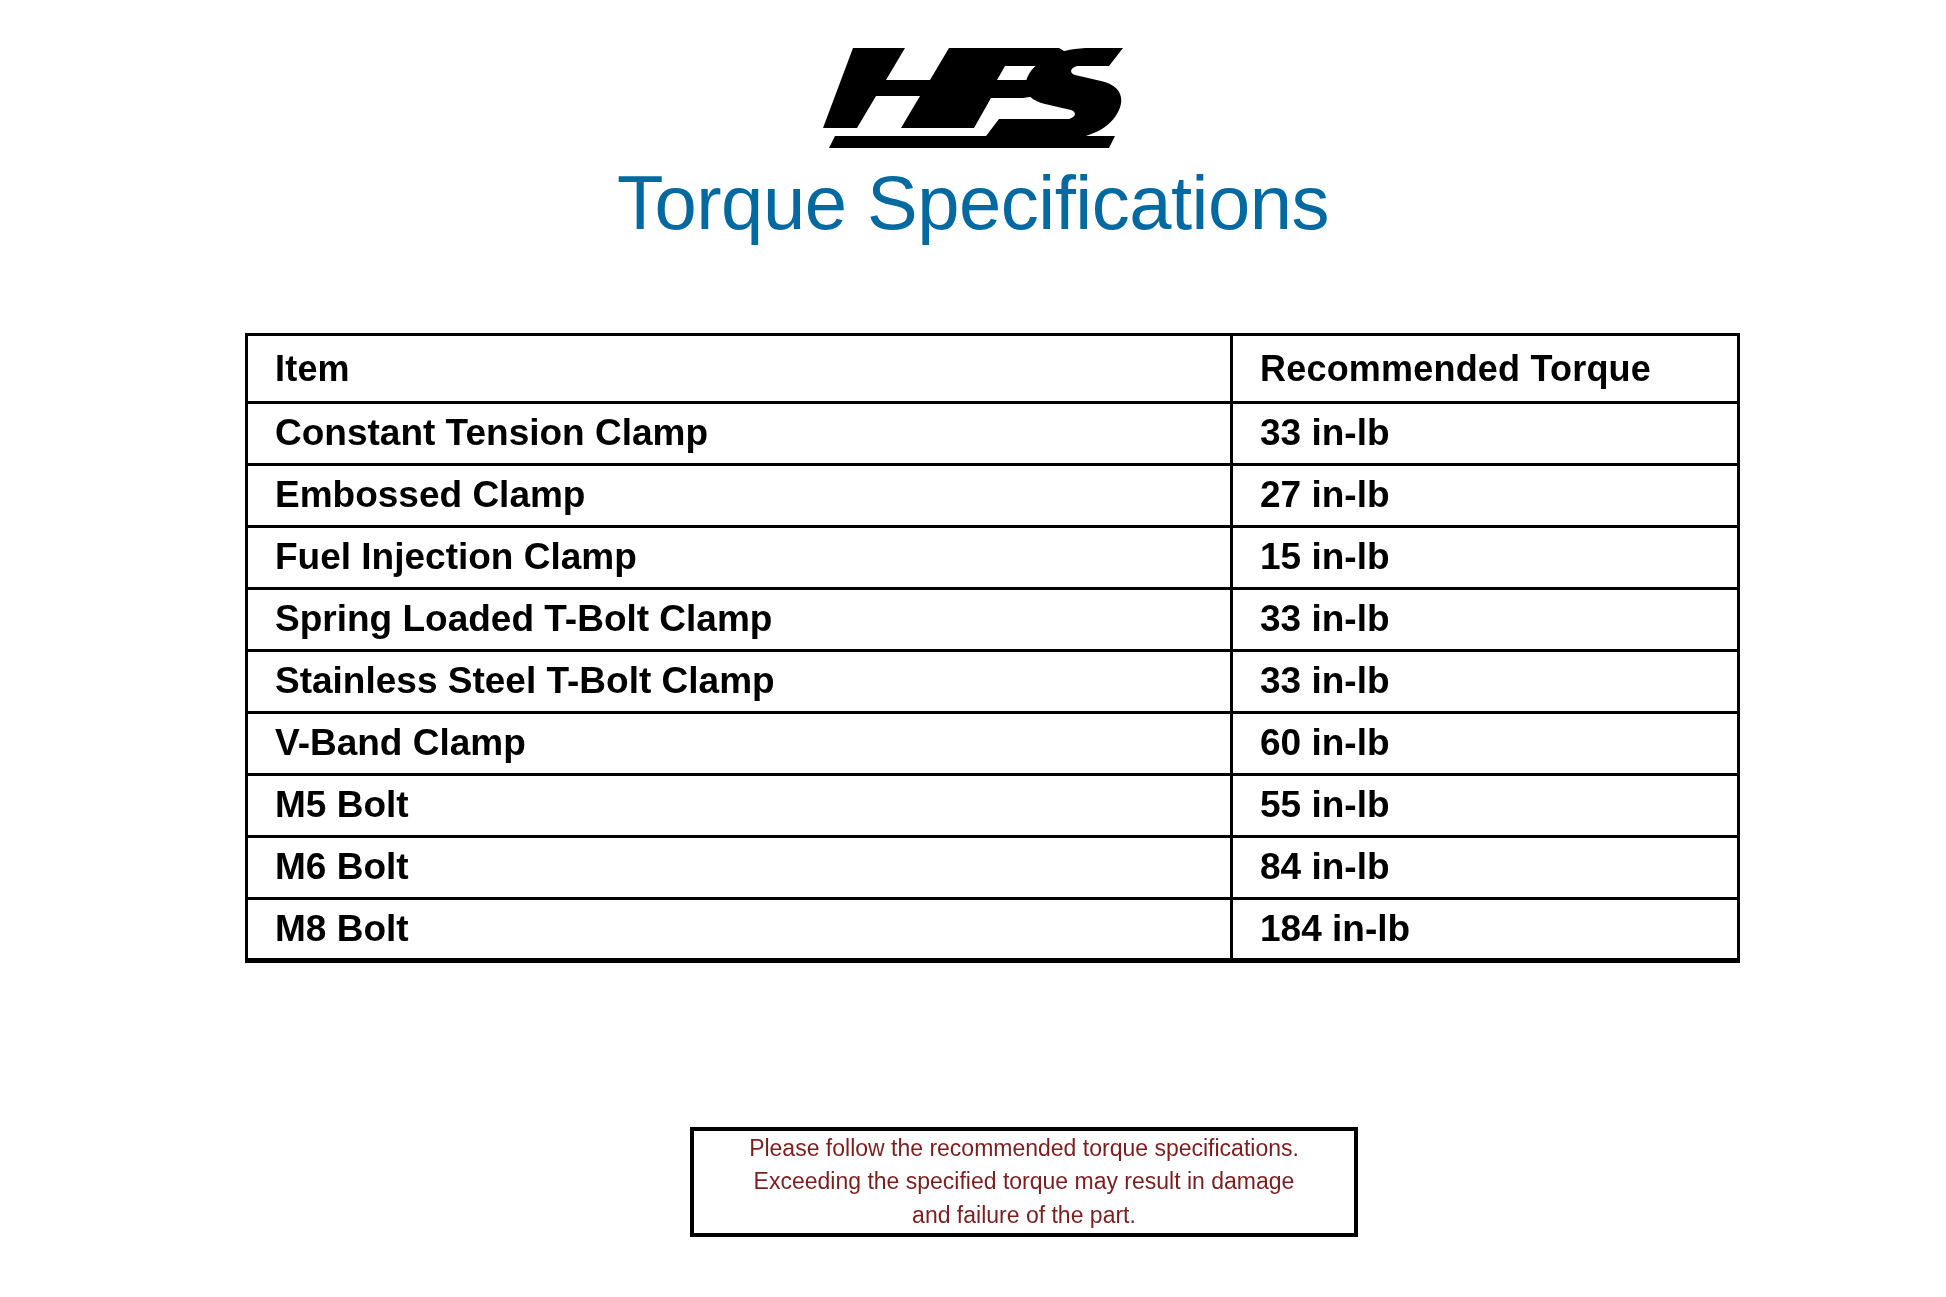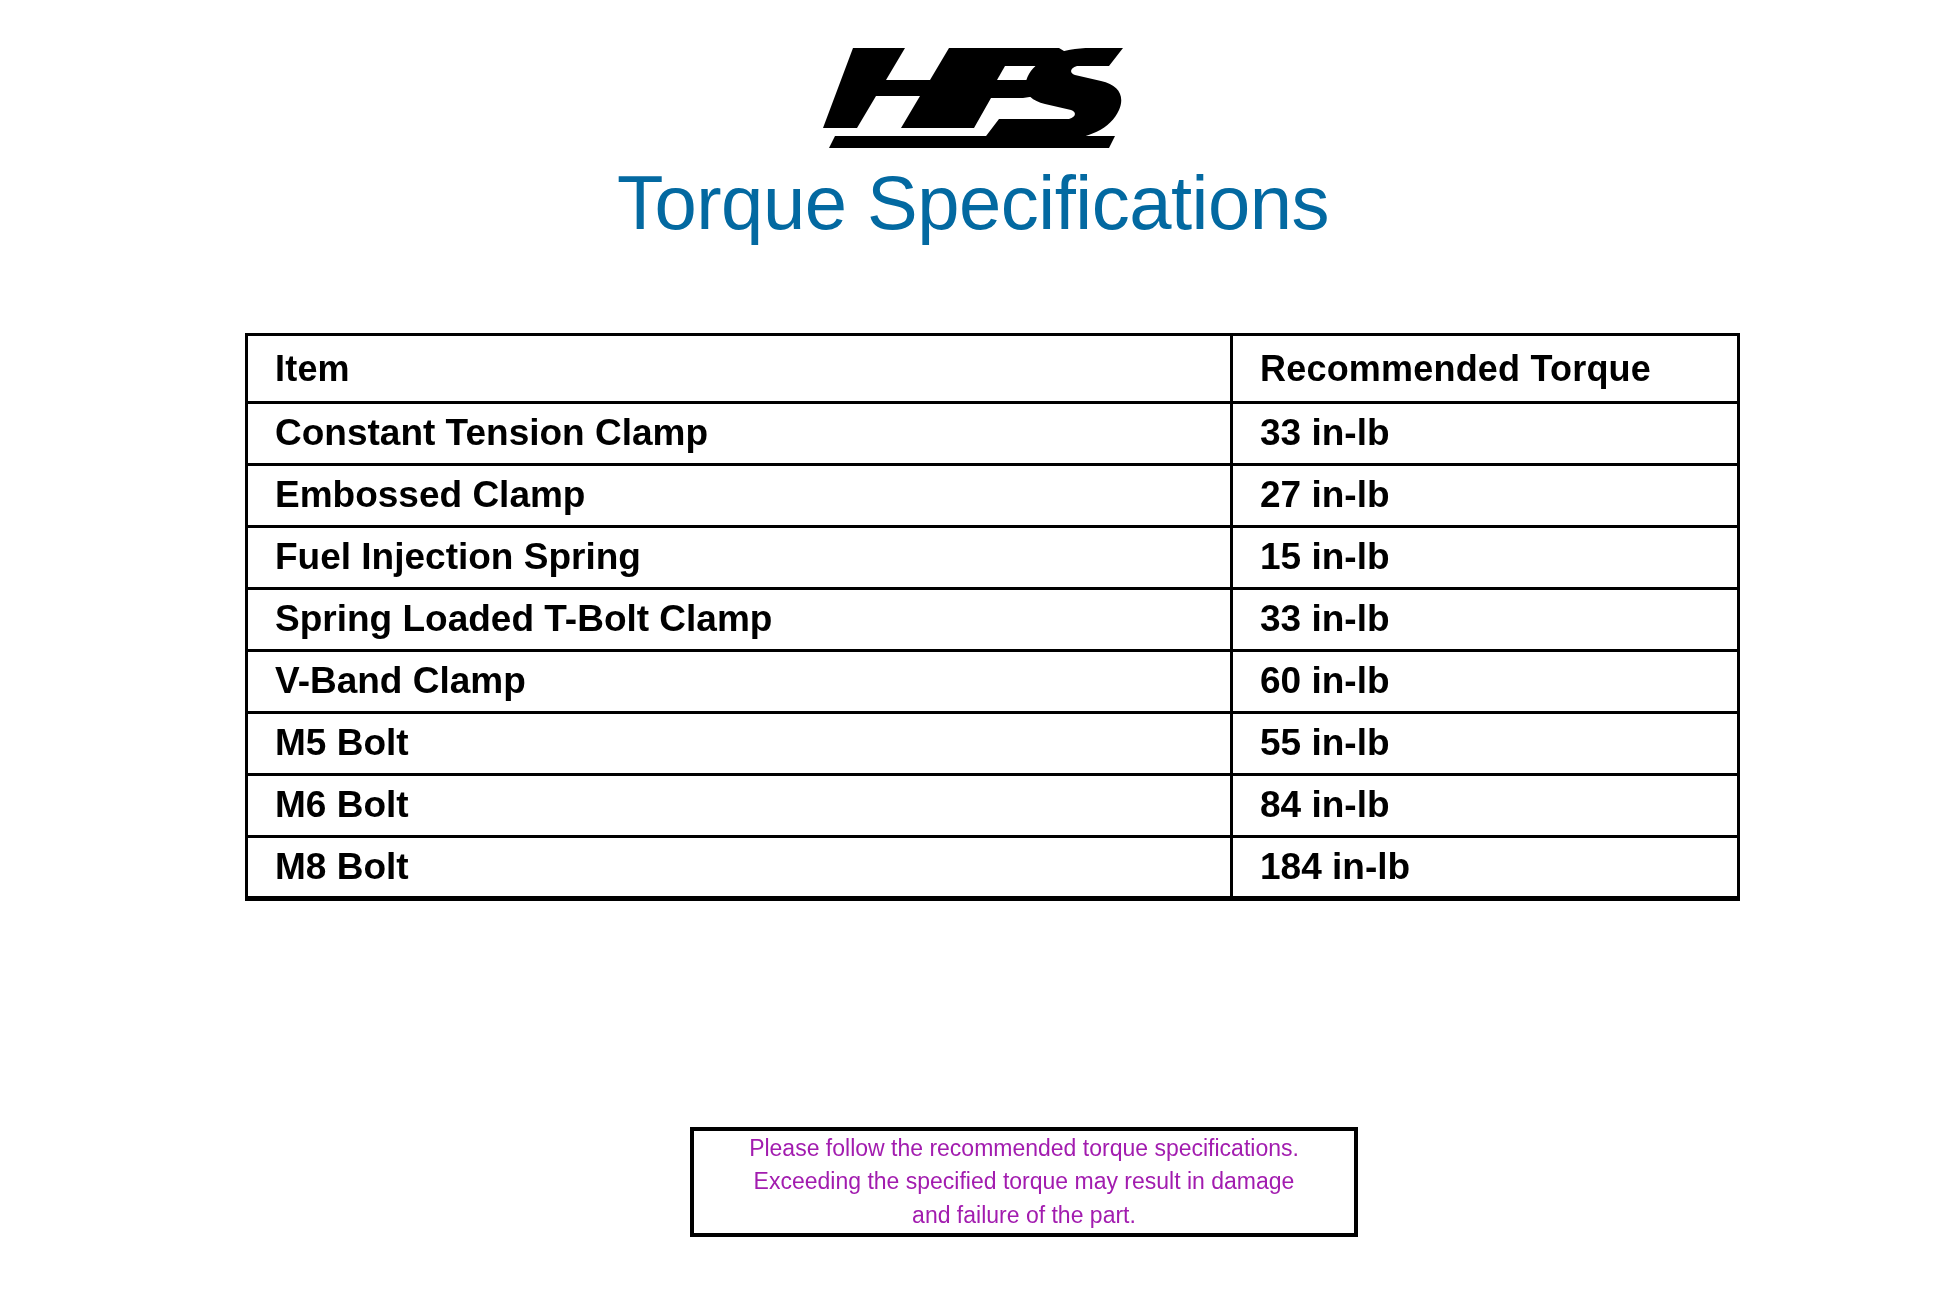--- a/index.html
+++ b/index.html
@@ -101,21 +101,21 @@
     display: flex;
     flex-direction: column;
     align-items: center;
     justify-content: center;
     background: #ffffff;
   }
   .note-line {
     font-family: "Liberation Sans", sans-serif;
     font-size: 23px;
     font-weight: 400;
-    color: #a21caf;
+    color: #7f1d1d;
     line-height: 1.45;
     text-align: center;
     white-space: nowrap;
   }
 </style>
 </head>
 <body>
 
 <div class="logo-wrap">
   <svg class="logo-svg" width="300" height="108" viewBox="0 0 300 108" aria-label="HPS">
@@ -150,25 +150,29 @@
     <tbody>
       <tr>
         <td>Constant Tension Clamp</td>
         <td>33 in-lb</td>
       </tr>
       <tr>
         <td>Embossed Clamp</td>
         <td>27 in-lb</td>
       </tr>
       <tr>
-        <td>Fuel Injection Spring</td>
+        <td>Fuel Injection Clamp</td>
         <td>15 in-lb</td>
       </tr>
       <tr>
         <td>Spring Loaded T-Bolt Clamp</td>
+        <td>33 in-lb</td>
+      </tr>
+      <tr>
+        <td>Stainless Steel T-Bolt Clamp</td>
         <td>33 in-lb</td>
       </tr>
       <tr>
         <td>V-Band Clamp</td>
         <td>60 in-lb</td>
       </tr>
       <tr>
         <td>M5 Bolt</td>
         <td>55 in-lb</td>
       </tr>

